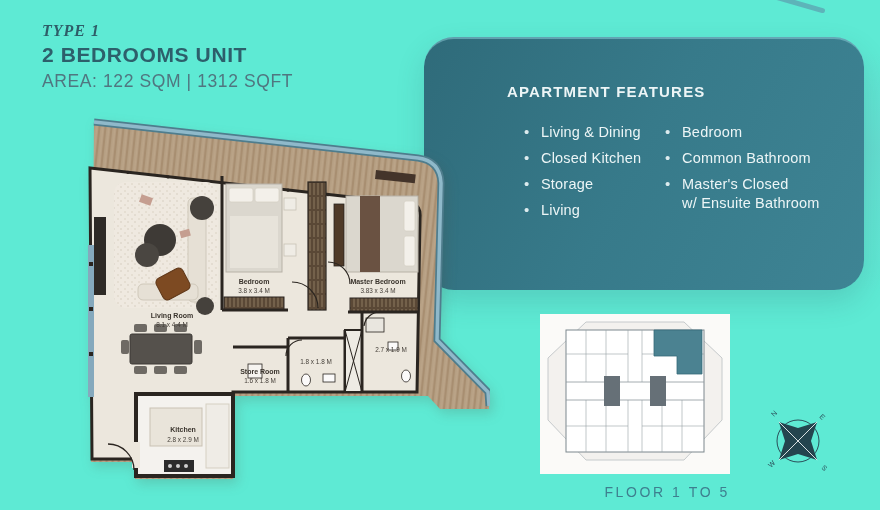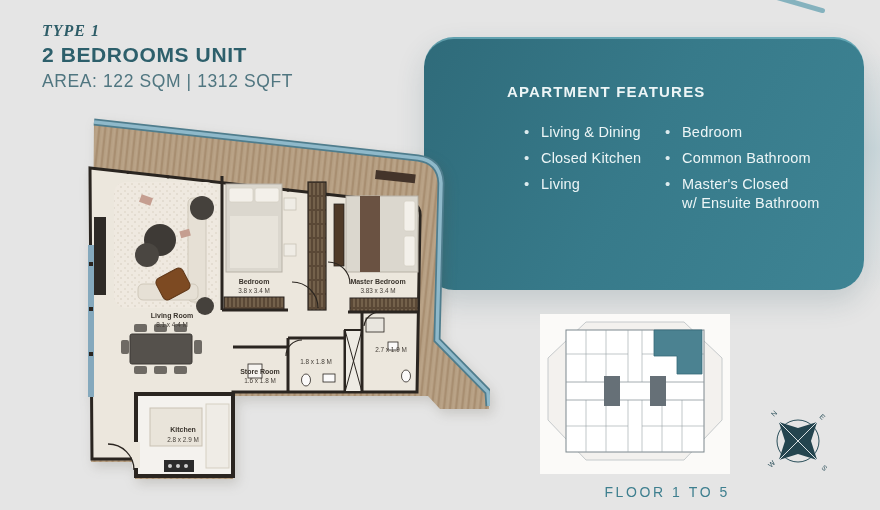--- a/index.html
+++ b/index.html
@@ -1,17 +1,17 @@
 <!DOCTYPE html>
 <html><head>
 <meta charset="utf-8">
 <style>
   html,body{margin:0;padding:0;}
   body{width:880px;height:510px;font-family:"Liberation Sans",sans-serif;}
-  .page{position:relative;width:880px;height:510px;background:#e5e5e5;overflow:hidden;}
+  .page{position:relative;width:880px;height:510px;background:#5eead4;overflow:hidden;}
 
   
   .decor-diagonal{position:absolute;left:770px;top:1px;width:56px;height:5px;background:#5d9cae;
     opacity:.7;transform:rotate(16deg);border-radius:3px;}
   .decor-wash{position:absolute;right:0;top:52px;width:16px;height:240px;border-radius:10px;
     background:linear-gradient(to bottom,rgba(120,175,192,0),rgba(120,175,192,.22) 40%,rgba(120,175,192,0));}
 
   
   .title-block{position:absolute;left:42px;top:22px;color:#2d5f6b;}
   .type-label{font-family:"Liberation Serif",serif;font-style:italic;font-weight:700;
@@ -59,20 +59,21 @@
     <h1 class="unit-label">2 BEDROOMS UNIT</h1>
     <div class="area-label">AREA: 122 SQM | 1312 SQFT</div>
   </header>
 
   <section class="features-panel">
     <h2>APARTMENT FEATURES</h2>
     <div class="features-cols">
       <ul class="features-col-left">
         <li><span>Living &amp; Dining</span></li>
         <li><span>Closed Kitchen</span></li>
+        <li><span>Storage</span></li>
         <li><span>Living</span></li>
       </ul>
       <ul class="features-col-right">
         <li><span>Bedroom</span></li>
         <li><span>Common Bathroom</span></li>
         <li>
           <span>Master's Closed</span>
           <span class="feature-cont">w/ Ensuite Bathroom</span>
         </li>
       </ul>

